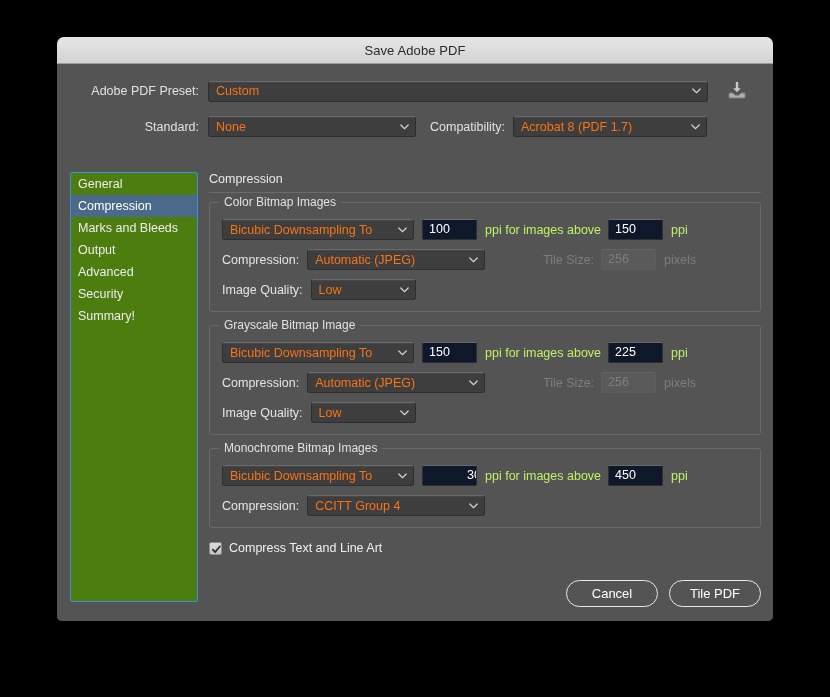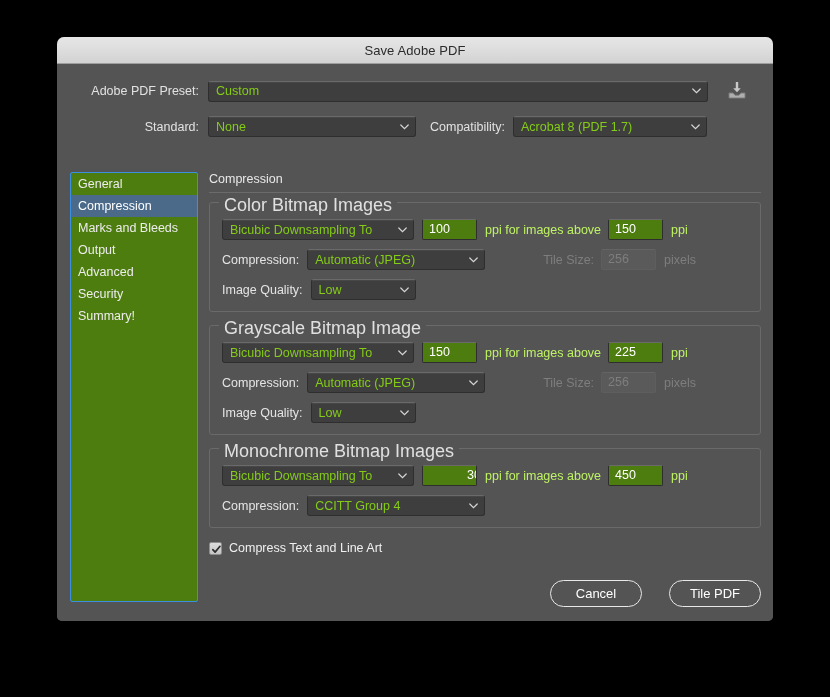--- a/index.html
+++ b/index.html
@@ -67,21 +67,21 @@
   
   .sel {
     position: relative;
     background: #3e3e3e;
     border: 1px solid #2e2e2e;
     border-top-color: #6a6a6a;
     border-radius: 3px;
     height: 21px;
     display: flex;
     align-items: center;
-    color: #84cc16;
+    color: #f97316;
     font-size: 12.5px;
     padding: 0 20px 0 7px;
     box-sizing: border-box;
     box-shadow: 0 1px 0 rgba(255,255,255,0.05) inset;
     cursor: default;
     white-space: nowrap;
     overflow: hidden;
   }
   .sel .chev {
     position: absolute;
@@ -146,33 +146,33 @@
     border-radius: 3px;
     margin-bottom: 13px;
     padding: 16px 12px 11px 12px;
   }
   .group-title {
     position: absolute;
     top: -8px;
     left: 9px;
     background: #545454;
     padding: 0 5px;
-    font-size: 18px;
+    font-size: 12px;
     color: #e0e0e0;
     white-space: nowrap;
   }
   .grp-row {
     display: flex;
     align-items: center;
     margin-bottom: 9px;
   }
   .grp-row:last-child { margin-bottom: 0; }
 
   .txtfield {
-    background: #4d7c0f;
+    background: #0f172a;
     border: 1px solid #2e2e2e;
     border-top-color: #6a6a6a;
     border-radius: 2px;
     height: 21px;
     line-height: 19px;
     box-sizing: border-box;
     color: #ffffff;
     font-size: 12.5px;
     padding: 0 6px;
     white-space: nowrap;
@@ -224,21 +224,21 @@
     color: #f0f0f0;
     white-space: nowrap;
   }
 
   
   .footer {
     position: absolute;
     right: 12px;
     bottom: 14px;
     display: flex;
-    gap: 27px;
+    gap: 11px;
   }
   .btn {
     min-width: 92px;
     height: 27px;
     border-radius: 14px;
     border: 1px solid #e8e8e8;
     background: transparent;
     color: #ffffff;
     font-size: 13px;
     font-family: "Liberation Sans", sans-serif;

